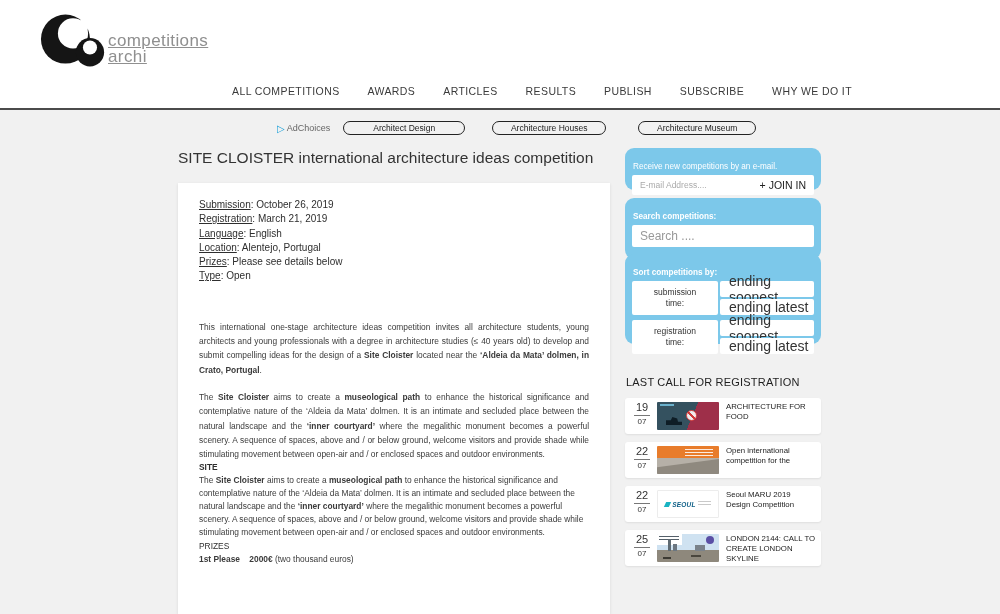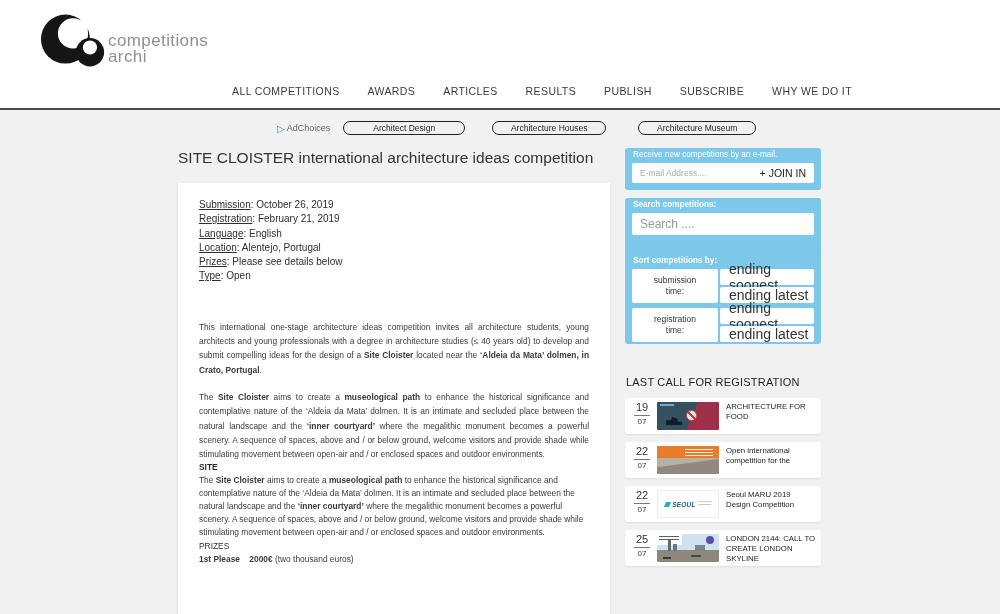--- a/index.html
+++ b/index.html
@@ -1,21 +1,21 @@
 <!DOCTYPE html>
 <html><head>
 <meta charset="utf-8">
 <style>
   html,body{margin:0;padding:0;background:#e6e6e6;}
   .page{position:relative;width:1000px;height:614px;background:#f1f1f1;overflow:hidden;
         font-family:"Liberation Sans","DejaVu Sans",sans-serif;color:#3b3b3b;}
   
   .header{position:absolute;left:0;top:0;width:1000px;height:108px;background:#ffffff;}
   .logo{position:absolute;left:40px;top:8px;display:flex;align-items:center;cursor:pointer;}
-  .logo-text{margin-left:2px;color:#8f8f8f;font-size:17px;line-height:16px;letter-spacing:.4px;margin-top:14px;}
+  .logo-text{margin-left:2px;color:#8f8f8f;font-size:17px;line-height:16px;letter-spacing:.4px;margin-top:14px;text-decoration:underline;}
   .nav{position:absolute;left:232px;bottom:11px;display:flex;gap:28px;}
   .nav-item{font-size:10.5px;color:#3a3a3a;letter-spacing:.4px;cursor:pointer;white-space:nowrap;}
   .divider{position:absolute;left:0;top:108px;width:1000px;height:2px;background:#4b4b4b;}
   
   .ad-row{position:absolute;left:277px;top:121px;display:flex;align-items:center;}
   .adchoices{display:flex;align-items:center;font-size:9px;color:#666;cursor:pointer;}
   .adchoices .tri{color:#1ba0d8;font-size:10px;margin-right:2px;}
   .pill{border:1px solid #222;border-radius:9px;height:12px;line-height:12px;text-align:center;
         font-size:8.5px;color:#222;cursor:pointer;background:transparent;}
   .pill1{width:120px;margin-left:13px;}
@@ -31,21 +31,21 @@
   .just{text-align:justify;}
   .p1{margin-top:36px;}
   .p2{margin-top:13px;}
   .b{font-weight:700;}
   .site-head{font-size:8.4px;line-height:13px;font-weight:700;color:#2e2e2e;}
   .p3{line-height:13px;}
   .prizes-head{font-size:8.4px;line-height:13px;color:#2e2e2e;margin-top:1px;}
   .prize-line{font-size:8.4px;line-height:13.5px;}
   .prize-line span.b:first-child{margin-right:7px;}
   
-  .sb-box{position:absolute;left:625px;width:196px;background:#7cc8ea;border-radius:3px;box-sizing:border-box;padding:2px 7px;}
+  .sb-box{position:absolute;left:625px;width:196px;background:#7cc8ea;border-radius:9px;box-sizing:border-box;padding:14px 7px;}
   .sb-email{top:148px;height:42px;}
   .sb-search{top:198px;height:61px;}
   .sb-sort{top:254px;height:90px;}
   .sb-title{color:#fff;font-size:8.2px;margin:0 0 4px 1px;}
   .sb-title-bold{font-weight:700;}
   .email-row{background:#fff;border-radius:2px;height:20px;display:flex;align-items:center;}
   .email-input{flex:1;border:none;outline:none;background:transparent;font-size:8.5px;color:#555;
                padding:0 0 0 8px;font-family:inherit;min-width:0;}
   .email-input::placeholder{color:#aaa;}
   .join-btn{font-size:10.5px;color:#222;padding-right:8px;cursor:pointer;white-space:nowrap;}
@@ -143,21 +143,21 @@
     <span class="pill pill3">Architecture Museum</span>
   </div>
 
   <div class="page-title">SITE CLOISTER international architecture ideas competition</div>
 
   <div class="article">
     <div class="detail-row">
       <span class="u">Submission</span><span>: </span><span>October 26, 2019</span>
     </div>
     <div class="detail-row">
-      <span class="u">Registration</span><span>: </span><span>February 21, 2019</span>
+      <span class="u">Registration</span><span>: </span><span>March 21, 2019</span>
     </div>
     <div class="detail-row">
       <span class="u">Language</span><span>: </span><span>English</span>
     </div>
     <div class="detail-row">
       <span class="u">Location</span><span>: </span><span>Alentejo, Portugal</span>
     </div>
     <div class="detail-row">
       <span class="u">Prizes</span><span>: </span><span>Please see details below</span>
     </div>

